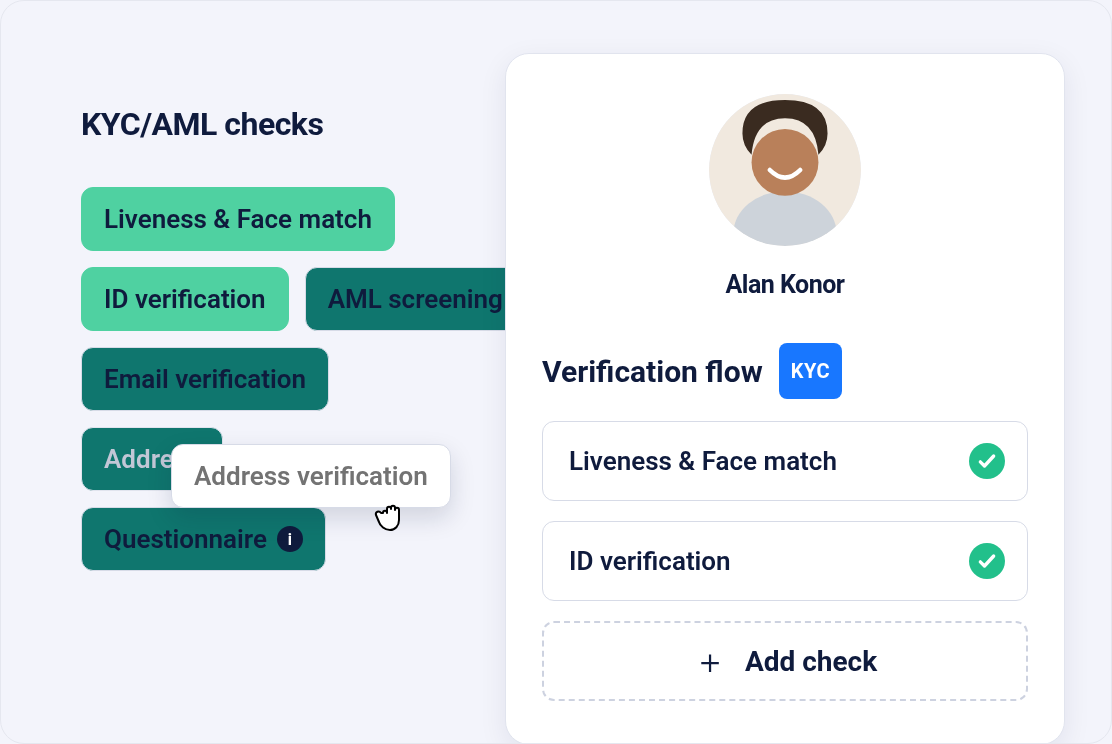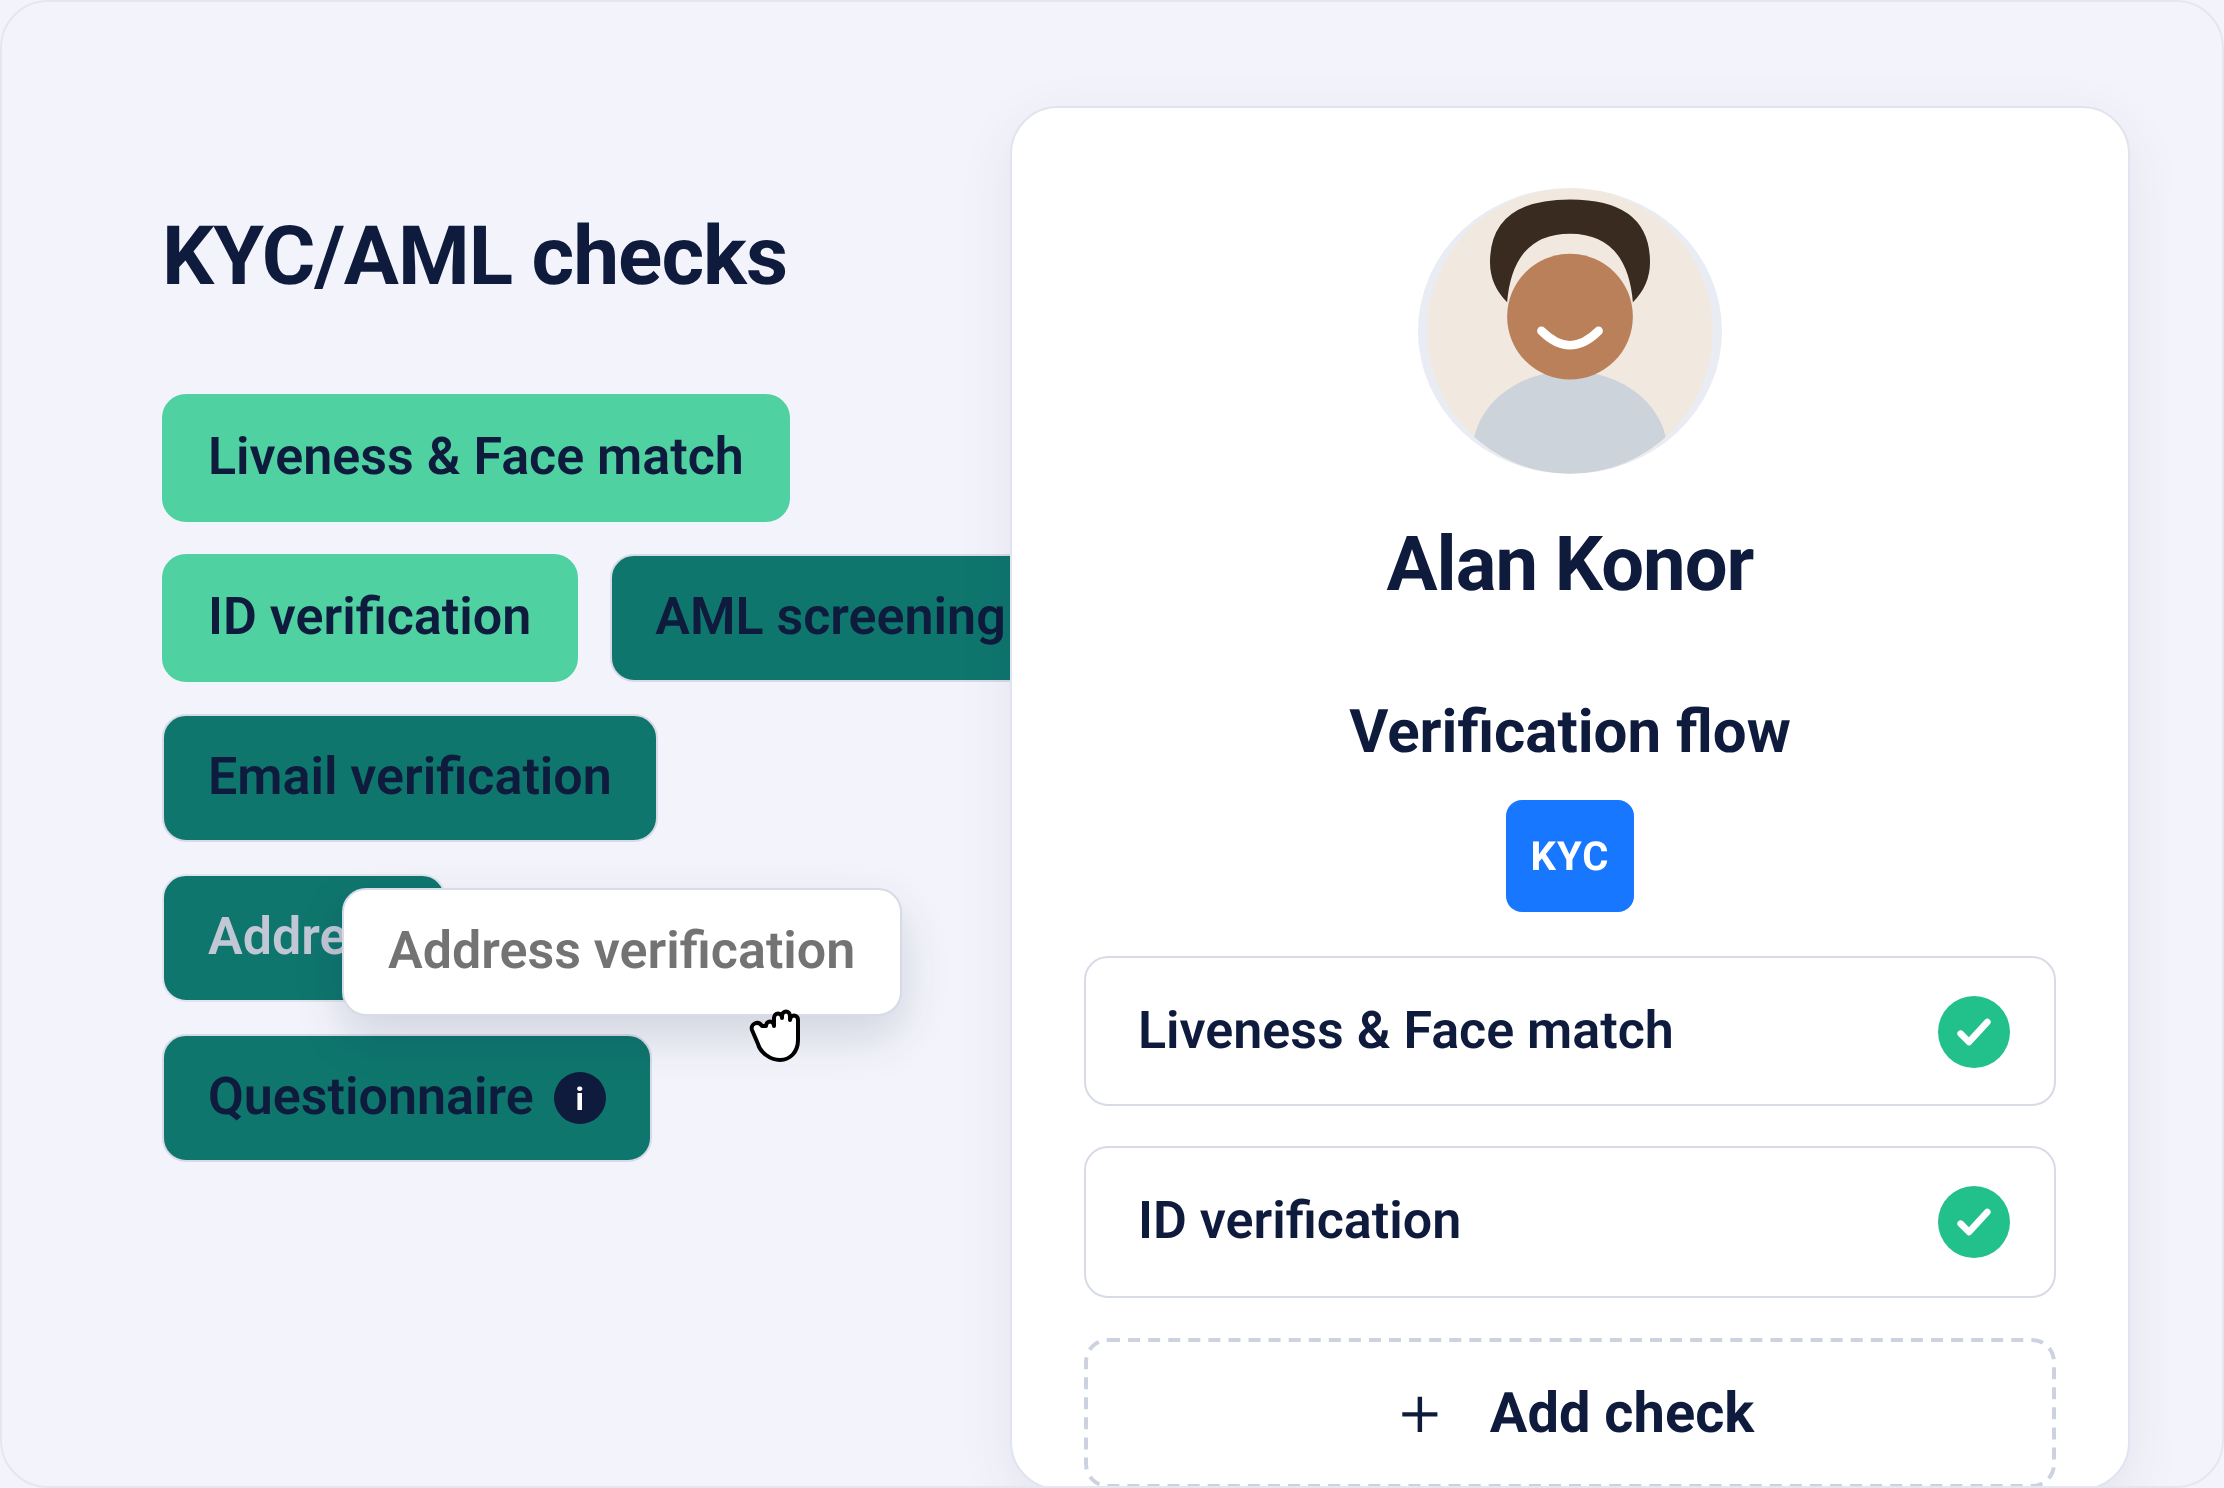--- a/index.html
+++ b/index.html
@@ -15,21 +15,21 @@
   }
 
   .left-panel {
     position: absolute;
     left: 80px;
     top: 104px;
     width: 470px;
   }
 
   .page-title {
-    font-size: 41px;
+    font-size: 32px;
     font-weight: 700;
     color: #0f1b3d;
     margin-bottom: 44px;
     letter-spacing: -0.5px;
   }
 
   .chip-rows { display: flex; flex-direction: column; gap: 16px; }
   .chip-row { display: flex; gap: 16px; }
 
   .chip {
@@ -114,35 +114,34 @@
     width: 152px; height: 152px;
     border-radius: 50%;
     background: #e9ecf3;
     align-self: center;
     overflow: hidden;
     display: flex; align-items: center; justify-content: center;
   }
   .avatar svg { width: 100%; height: 100%; }
 
   .user-name {
-    font-size: 38px;
+    font-size: 25px;
     font-weight: 700;
     color: #0f1b3d;
     text-align: center;
     margin-top: 24px;
     letter-spacing: -0.5px;
   }
 
   .flow-header {
     display: flex;
     align-items: center;
     gap: 16px;
     margin-top: 44px;
     margin-bottom: 22px;
-    flex-direction: column;
   }
   .flow-title {
     font-size: 30px;
     font-weight: 700;
     color: #0f1b3d;
   }
   .badge {
     background: #1877ff;
     color: #fff;
     font-size: 20px;

